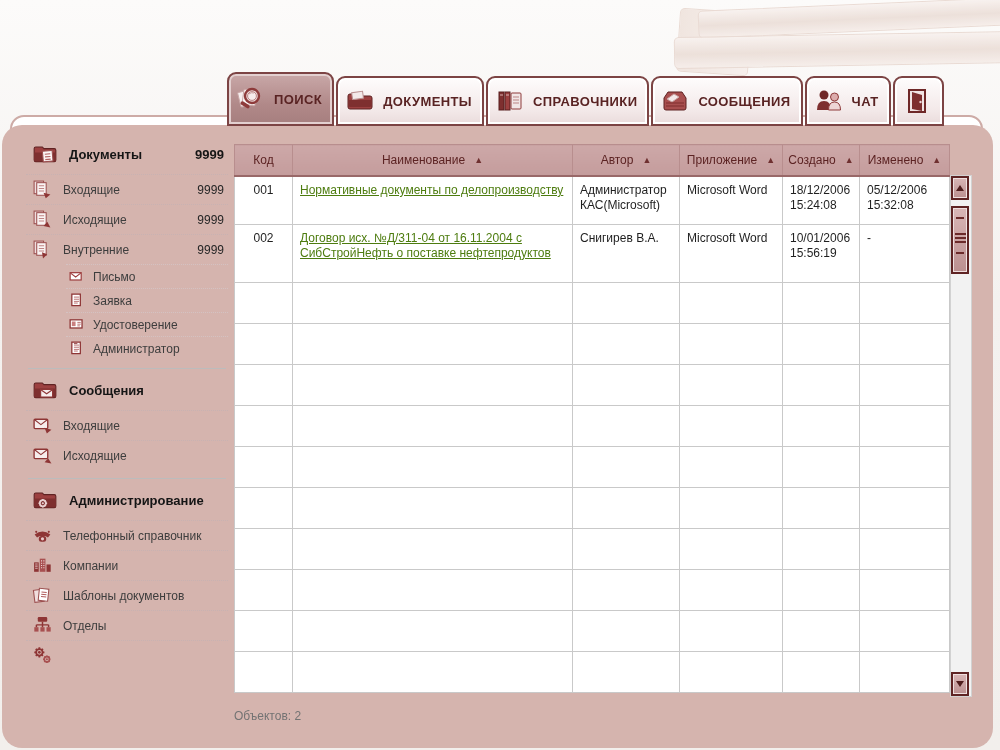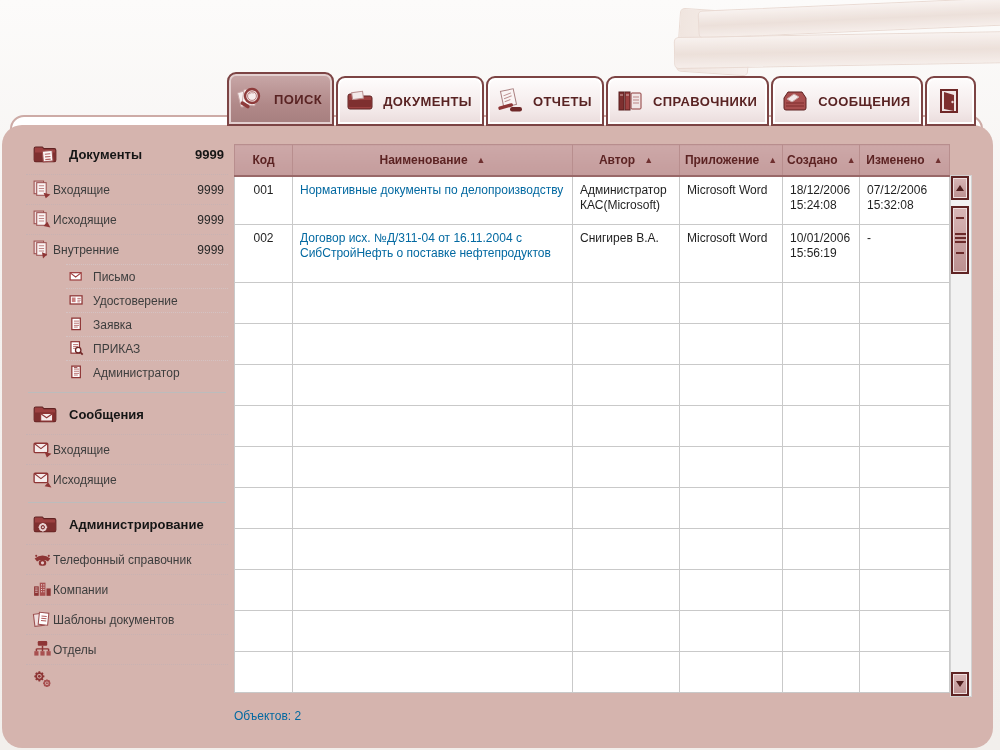--- a/index.html
+++ b/index.html
@@ -39,58 +39,58 @@
     background:linear-gradient(180deg,#c9a8a8 0%,#b18989 60%,#a67f7f 100%);
     box-shadow:inset 0 0 0 2px #e3d0d0;
   }
   .tablabel{font-weight:bold;font-size:13px;color:#592323;margin-left:8px;letter-spacing:.4px;white-space:nowrap}
   .tabicon{width:30px;height:30px;flex:0 0 30px}
   
   .sidebar{position:absolute;left:14px;top:16px;width:202px}
   .sec-head{display:flex;align-items:center;gap:11px;padding:8px 4px 7px 6px;cursor:pointer}
   .sec-head .slabel{font-weight:bold;font-size:13px;color:#151515;flex:1}
   .sec-head .scount{font-weight:bold;font-size:13px;color:#151515}
-  .side-item{display:flex;align-items:center;padding:4px 4px 4px 6px;
+  .side-item{display:flex;align-items:center;gap:10px;padding:4px 4px 4px 6px;
     border-top:1px dotted #c8b2b2;font-size:12px;color:#3d3d3d;cursor:pointer;min-height:16px}
   .side-item .icount{margin-left:auto;font-size:12px;color:#262626}
   .side-sub{margin-left:40px;border-top:1px dotted #d4c2c2;padding:3px 2px;gap:8px}
   .side-sub .ilabel{max-width:110px;line-height:14px}
   .sec-sep{border-top:1px solid #bcbcbc;margin:8px 2px 0 2px}
   .iw16{width:17px;height:17px;flex:0 0 17px}
   .iw20{width:21px;height:21px;flex:0 0 21px}
   .iw24{width:26px;height:26px;flex:0 0 26px}
   
   .gridwrap{position:absolute;left:222px;top:27px}
   table.grid{border-collapse:collapse;table-layout:fixed;width:715px;font-size:12px}
   table.grid th{
-    background:linear-gradient(180deg,#cda8a8,#c49c9c);color:#5c2323;font-weight:bold;
+    background:linear-gradient(180deg,#cda8a8,#c49c9c);color:#5c2323;font-weight:normal;
     height:30px;border:1px solid #b88e8e;border-bottom:2px solid #996868;padding:0 4px;white-space:nowrap
   }
   table.grid td{border:1px solid #c9c9c9;vertical-align:top;padding:6px 7px;color:#1f1f1f;background:#fff;line-height:15px}
   td.code{text-align:center;vertical-align:middle;padding:0}
   .arr{color:#6f3030;font-size:9px;margin-left:9px;vertical-align:1px}
-  a.doclink{color:#0369a1;cursor:pointer}
+  a.doclink{color:#4d7c0f;text-decoration:underline;cursor:pointer}
   tr.empty td{height:40px;padding:0}
   
   .vscroll{position:absolute;left:938px;top:58px;width:20px;height:520px;
     background:#f2f2f2;border:1px solid #d2d2d2}
   .sbtn,.sthumb{position:absolute;left:0px;width:18px;background:linear-gradient(180deg,#d9b6b6,#bb9090);
     border:2px solid #5f2424;box-sizing:border-box;box-shadow:inset 0 0 0 1px #efe0e0;cursor:pointer}
   .sbtn{height:24px;display:flex;align-items:center;justify-content:center}
   .sbtn.up{top:0}
   .sbtn.down{bottom:0}
   .tri{width:0;height:0;border-left:4px solid transparent;border-right:4px solid transparent}
   .tri.t-up{border-bottom:6px solid #4f1d1d}
   .tri.t-down{border-top:6px solid #4f1d1d}
   .sthumb{top:30px;height:68px}
   .grip{margin:0 auto;background:repeating-linear-gradient(180deg,#6b2a2a 0 2px,rgba(0,0,0,0) 2px 4px)}
   .grip.g-sm{width:8px;height:4px;margin-top:9px}
   .grip.g-md{width:11px;height:10px;margin-top:12px}
   
-  .status{position:absolute;left:222px;top:592px;font-size:12px;color:#0369a1}
+  .status{position:absolute;left:222px;top:592px;font-size:12px;color:#737373}
 </style>
 </head>
 <body>
 
 <div class="books">
   <div class="bk bk3"></div>
   <div class="bk bk1"></div>
   <div class="bk bk2"></div>
 </div>
 
@@ -114,31 +114,20 @@
           <path d="M3 10q0-2 2-2h6l2 2h12q2 0 2 2v9q0 2-2 2H5q-2 0-2-2z" fill="#9c4040" stroke="#5f2222"></path>
           <rect x="7" y="6" width="11" height="7" fill="#f3e9e9" stroke="#b98f8f" transform="rotate(-8 12 9)"></rect>
           <path d="M4 14h22v6q0 1-1 1H5q-1 0-1-1z" fill="#7e2f2f"></path>
         </svg>
       </span>
       <span class="tablabel">ДОКУМЕНТЫ</span>
     </div>
     <div class="tab">
       <span class="tabicon">
         <svg viewBox="0 0 30 30">
-          <rect x="7" y="4" width="13" height="16" fill="#faf4f4" stroke="#a97f7f" transform="rotate(-12 13 12)"></rect>
-          <path d="M9 9l8-1.4M9 12l8-1.4M9 15l6-1" stroke="#bb8f8f" fill="none" transform="rotate(-12 13 12)"></path>
-          <rect x="3" y="19" width="15" height="3.4" rx="1.4" fill="#8e3535" transform="rotate(-16 10 20)"></rect>
-          <rect x="15" y="21" width="12" height="4.4" rx="2.2" fill="#6f2828"></rect>
-        </svg>
-      </span>
-      <span class="tablabel">ОТЧЕТЫ</span>
-    </div>
-    <div class="tab">
-      <span class="tabicon">
-        <svg viewBox="0 0 30 30">
           <rect x="4" y="6" width="5" height="18" fill="#7e2f2f" stroke="#591f1f"></rect>
           <rect x="10" y="6" width="5" height="18" fill="#9c4040" stroke="#591f1f"></rect>
           <rect x="16" y="7" width="10" height="16" rx="1" fill="#f1e6e6" stroke="#8e3b3b"></rect>
           <path d="M18 11h6M18 14h6M18 17h6" stroke="#bb8585" fill="none"></path>
           <path d="M5 9h3M11 9h3" stroke="#d8b0b0" fill="none"></path>
         </svg>
       </span>
       <span class="tablabel">СПРАВОЧНИКИ</span>
     </div>
     <div class="tab">
@@ -147,20 +136,31 @@
           <path d="M4 12l4-6h14l4 6v10q0 2-2 2H6q-2 0-2-2z" fill="#a84f4f" stroke="#5f2222"></path>
           <path d="M7 13l7-5 5 3-7 5z" fill="#f3e9e9" stroke="#c9a6a6"></path>
           <path d="M6 17h18M6 20h18" stroke="#7e2f2f" fill="none"></path>
         </svg>
       </span>
       <span class="tablabel">СООБЩЕНИЯ</span>
     </div>
     <div class="tab">
       <span class="tabicon">
         <svg viewBox="0 0 30 30">
+          <circle cx="10" cy="9" r="4.5" fill="#6f2828"></circle>
+          <path d="M3 24q0-9 7-9t7 9z" fill="#7e2f2f"></path>
+          <circle cx="20.5" cy="11" r="4" fill="#dcacac" stroke="#8e3b3b"></circle>
+          <path d="M14.5 24q0-8 6-8t6 8z" fill="#eed6d6" stroke="#8e3b3b"></path>
+        </svg>
+      </span>
+      <span class="tablabel">ЧАТ</span>
+    </div>
+    <div class="tab">
+      <span class="tabicon">
+        <svg viewBox="0 0 30 30">
           <rect x="7" y="4" width="16" height="22" fill="#f1e4e4" stroke="#6f2828" stroke-width="2"></rect>
           <path d="M10 6l10 3v16l-10-2z" fill="#7e2f2f"></path>
           <circle cx="18.5" cy="16" r="1.2" fill="#eed6d6"></circle>
         </svg>
       </span>
     </div>
   </div>
 
 <div class="panel">
 
@@ -218,46 +218,35 @@
           <svg viewBox="0 0 20 20">
             <rect x="2.5" y="5.5" width="13" height="8.6" fill="#fff" stroke="#9c3b3b" stroke-width="1.4"></rect>
             <path d="M3 6l6 4.6L15 6" fill="none" stroke="#9c3b3b" stroke-width="1.2"></path>
           </svg>
         </span>
         <span class="ilabel">Письмо</span>
       </div>
       <div class="side-item side-sub">
         <span class="iw16">
           <svg viewBox="0 0 20 20">
+            <rect x="4.5" y="2.5" width="10" height="13.5" fill="#fff" stroke="#8e3535" stroke-width="1.5"></rect>
+            <path d="M7 6h6M7 8.5h6M7 11h6M7 13h4.5" stroke="#b05c5c" fill="none"></path>
+          </svg>
+        </span>
+        <span class="ilabel">Заявка</span>
+      </div>
+      <div class="side-item side-sub">
+        <span class="iw16">
+          <svg viewBox="0 0 20 20">
             <rect x="2.5" y="4.5" width="14" height="9.6" fill="#fff" stroke="#8e3535" stroke-width="1.5"></rect>
             <rect x="4.5" y="6.5" width="4.4" height="5.4" fill="#c97f7f"></rect>
             <path d="M11 7.5h4M11 9.6h4M11 11.6h3" stroke="#b05c5c" fill="none"></path>
           </svg>
         </span>
         <span class="ilabel">Удостоверение</span>
-      </div>
-      <div class="side-item side-sub">
-        <span class="iw16">
-          <svg viewBox="0 0 20 20">
-            <rect x="4.5" y="2.5" width="10" height="13.5" fill="#fff" stroke="#8e3535" stroke-width="1.5"></rect>
-            <path d="M7 6h6M7 8.5h6M7 11h6M7 13h4.5" stroke="#b05c5c" fill="none"></path>
-          </svg>
-        </span>
-        <span class="ilabel">Заявка</span>
-      </div>
-      <div class="side-item side-sub">
-        <span class="iw16">
-          <svg viewBox="0 0 20 20">
-            <rect x="3.5" y="2" width="10" height="13.5" fill="#fff" stroke="#8e3535" stroke-width="1.4"></rect>
-            <path d="M6 5.4h6M6 7.6h6M6 9.8h4" stroke="#b05c5c" fill="none"></path>
-            <circle cx="12" cy="12" r="3.2" fill="#fdf8f8" stroke="#6f2424" stroke-width="1.5"></circle>
-            <path d="M14.3 14.3l3 3" stroke="#6f2424" stroke-width="2" fill="none"></path>
-          </svg>
-        </span>
-        <span class="ilabel">ПРИКАЗ</span>
       </div>
       <div class="side-item side-sub">
         <span class="iw16">
           <svg viewBox="0 0 20 20">
             <rect x="4.5" y="2.5" width="10" height="13.5" fill="#fff" stroke="#8e3535" stroke-width="1.5"></rect>
             <path d="M7 6h6M7 8.5h6M7 11h6M7 13h4.5" stroke="#b05c5c" fill="none"></path>
             <path d="M7 4.2h4" stroke="#8e3535" fill="none"></path>
           </svg>
         </span>
         <span class="ilabel">Администратор</span>
@@ -393,21 +382,21 @@
             <th><span>Изменено</span><span class="arr">▲</span></th>
           </tr>
         </thead>
       <tbody id="gridbody">
           <tr style="height: 48px;">
             <td class="code">001</td>
             <td><a class="doclink">Нормативные документы по делопроизводству</a></td>
             <td>Администратор КАС(Microsoft)</td>
             <td>Microsoft Word</td>
             <td>18/12/2006 15:24:08</td>
-            <td>07/12/2006 15:32:08</td>
+            <td>05/12/2006 15:32:08</td>
           </tr>
           <tr style="height: 58px;">
             <td class="code">002</td>
             <td><a class="doclink">Договор исх. №Д/311-04 от 16.11.2004 с СибСтройНефть о поставке нефтепродуктов</a></td>
             <td>Снигирев В.А.</td>
             <td>Microsoft Word</td>
             <td>10/01/2006 15:56:19</td>
             <td>-</td>
           </tr>
           <tr class="empty">

